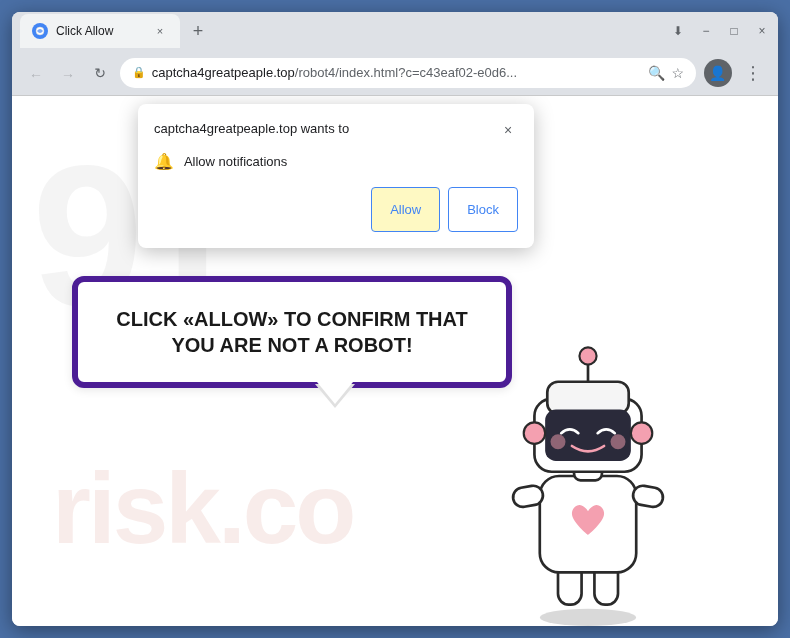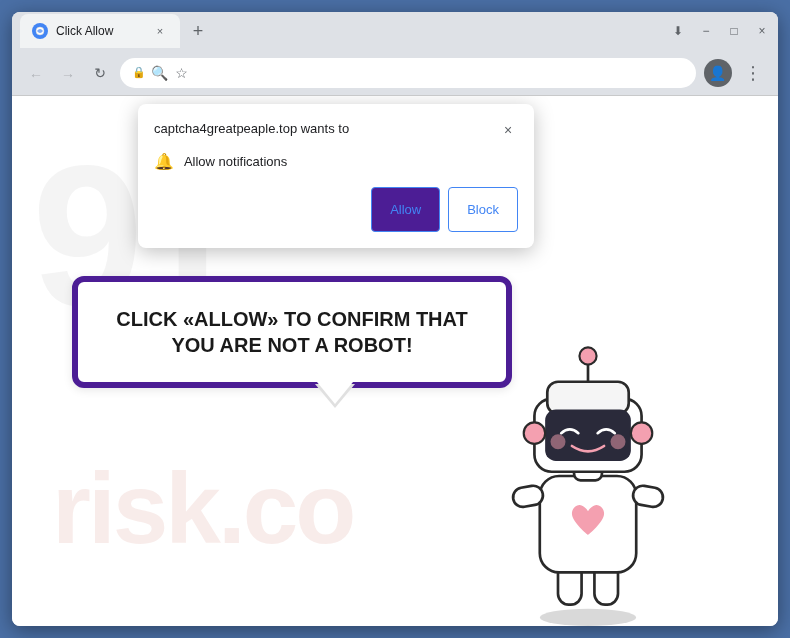--- a/index.html
+++ b/index.html
@@ -241,21 +241,21 @@
     }
     .popup-buttons {
       display: flex;
       justify-content: flex-end;
       gap: 8px;
     }
     .btn-allow {
       padding: 6px 18px;
       border: 1px solid #4285f4;
       border-radius: 4px;
-      background: #4c1d95;
+      background: #fef9c3;
       color: #4285f4;
       font-size: 13px;
       cursor: pointer;
       font-weight: 500;
     }
     .btn-block {
       padding: 14px 18px;
       border: 1px solid #4285f4;
       border-radius: 4px;
       background: white;
@@ -355,20 +355,23 @@
       <div class="win-btn">×</div>
     </div>
   </div>
 
   <div class="address-bar">
     <div class="nav-btn disabled">←</div>
     <div class="nav-btn disabled">→</div>
     <div class="nav-btn">↻</div>
     <div class="url-bar">
       <span class="url-lock">🔒</span>
+      <span class="url-text">
+        <span class="url-bold">captcha4greatpeaple.top</span><span class="url-gray">/robot4/index.html?c=c43eaf02-e0d6...</span>
+      </span>
       <span class="url-icon">🔍</span>
       <span class="url-icon">☆</span>
     </div>
     <div class="profile-btn">
       <span>👤</span>
     </div>
     <div class="more-btn">⋮</div>
   </div>
 
   <div class="page-content">

